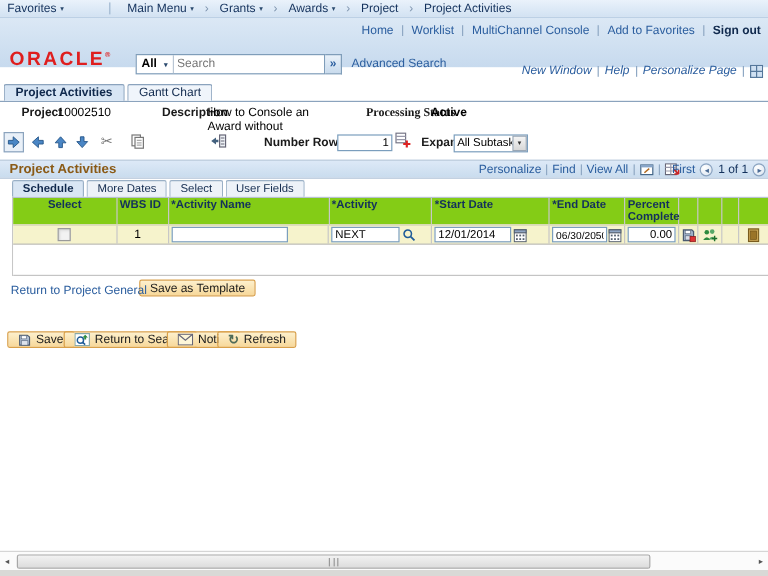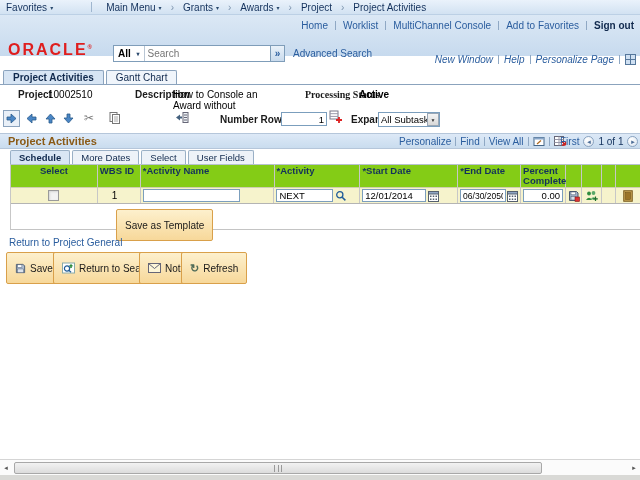--- a/index.html
+++ b/index.html
@@ -110,22 +110,23 @@
   .c-i2 { width:20px; justify-content:center; }
   .c-sp { width:14px; }
   .c-i3 { width:24px; justify-content:center; border-right:none; }
   .chk { width:11px; height:11px; border:1px solid #9a9a9a; background:#f2f2f2; box-shadow:inset 1px 1px 2px #d6d6d6; cursor:pointer; }
   .gridfoot { height:26px; background:#fff; border-bottom:1px solid #c4c4c4; position:relative; }
 
   
   .psbtn {
     display:inline-flex; align-items:center; gap:4px;
     background:linear-gradient(#fdf0cd,#f7d89a); border:1px solid #d9a04a; border-radius:2px;
-    padding:1px 8px; height:32px; font-size:10px; color:#1a1a1a; cursor:pointer; white-space:nowrap;
+    padding:1px 8px; height:14px; font-size:10px; color:#1a1a1a; cursor:pointer; white-space:nowrap;
     font-family:"Liberation Sans",sans-serif;
+    margin-top:24px;
   }
   .refreshglyph { font-size:11px; color:#4f6b58; font-weight:bold; }
 
   
   .hscroll { left:0; top:459px; width:640px; height:16px; background:#fbfbfb; border-top:1px solid #d5d5d5; display:flex; align-items:center; }
   .sbarrow { width:12px; height:14px; display:flex; align-items:center; justify-content:center; color:#555; font-size:7px; cursor:pointer; }
   .sbthumb { height:12px; width:528px; margin-left:2px; background:linear-gradient(#f2f2f2,#dcdcdc); border:1px solid #a8a8a8; border-radius:2px; position:relative; cursor:pointer; }
   .sbgrip { position:absolute; left:50%; top:2px; width:8px; height:7px; margin-left:-4px;
             border-left:1px solid #999; border-right:1px solid #999; }
   .sbgrip:before { content:""; position:absolute; left:3px; top:0; height:100%; border-left:1px solid #999; }

